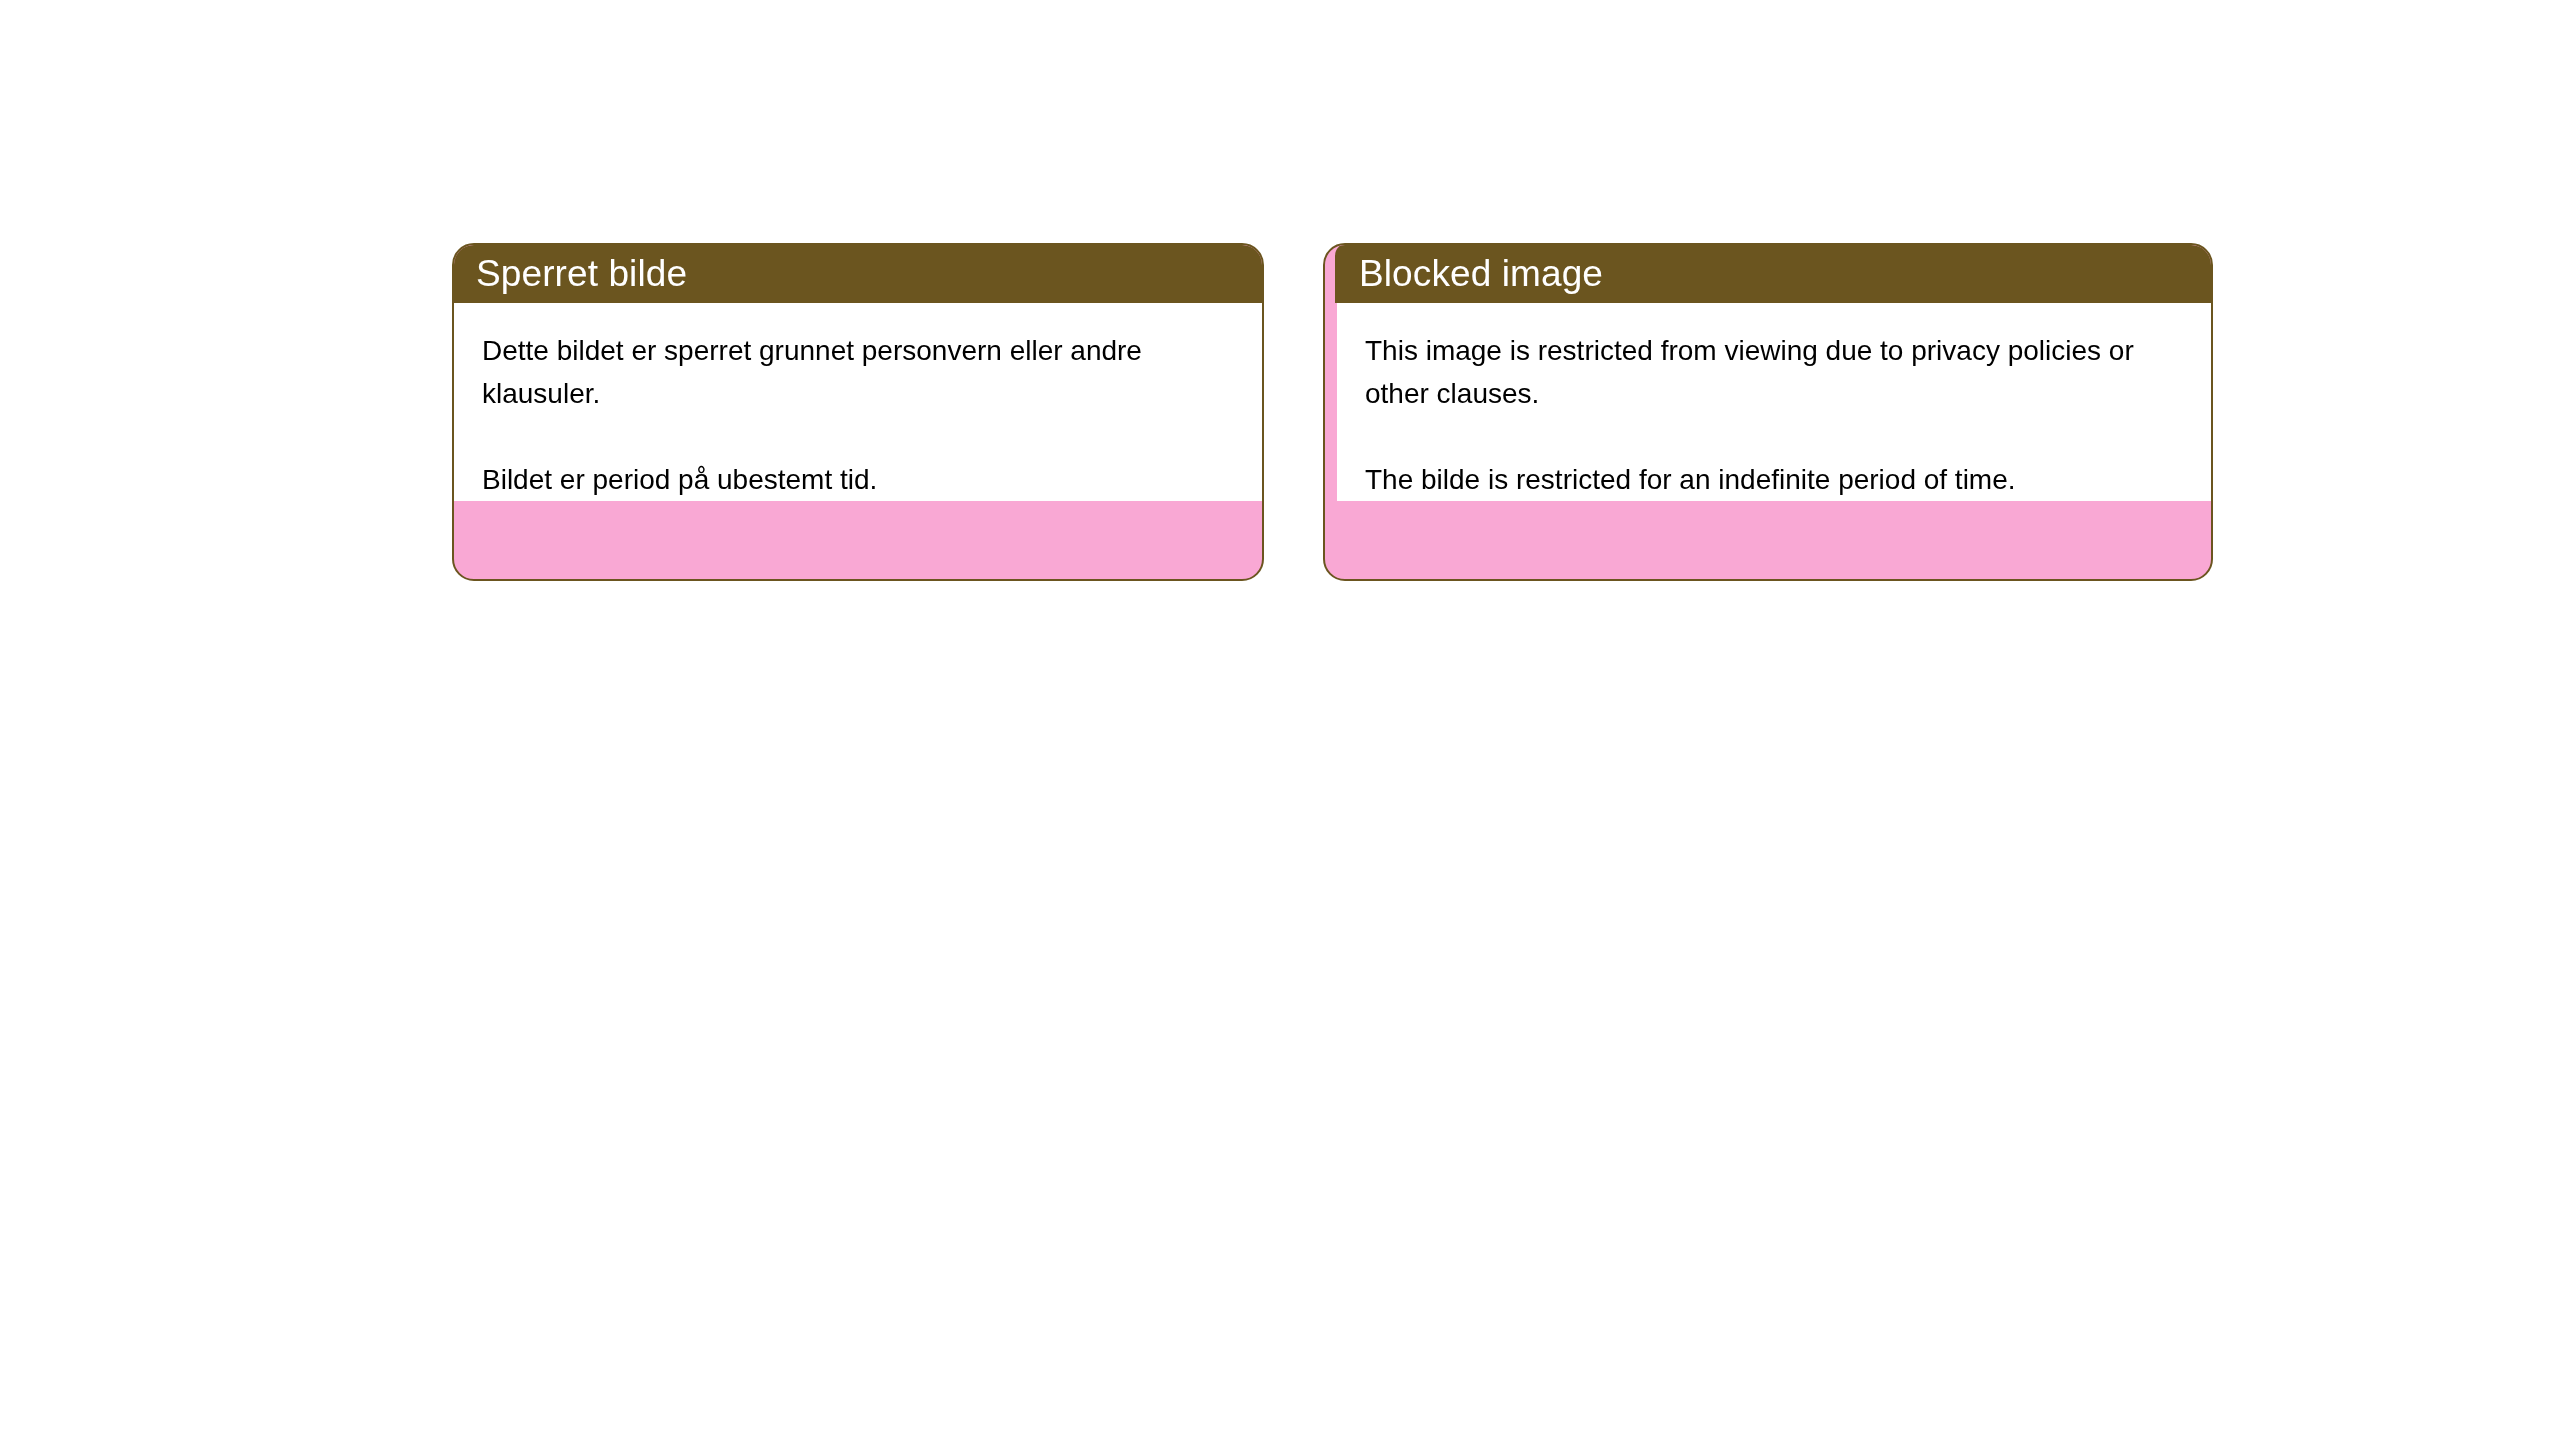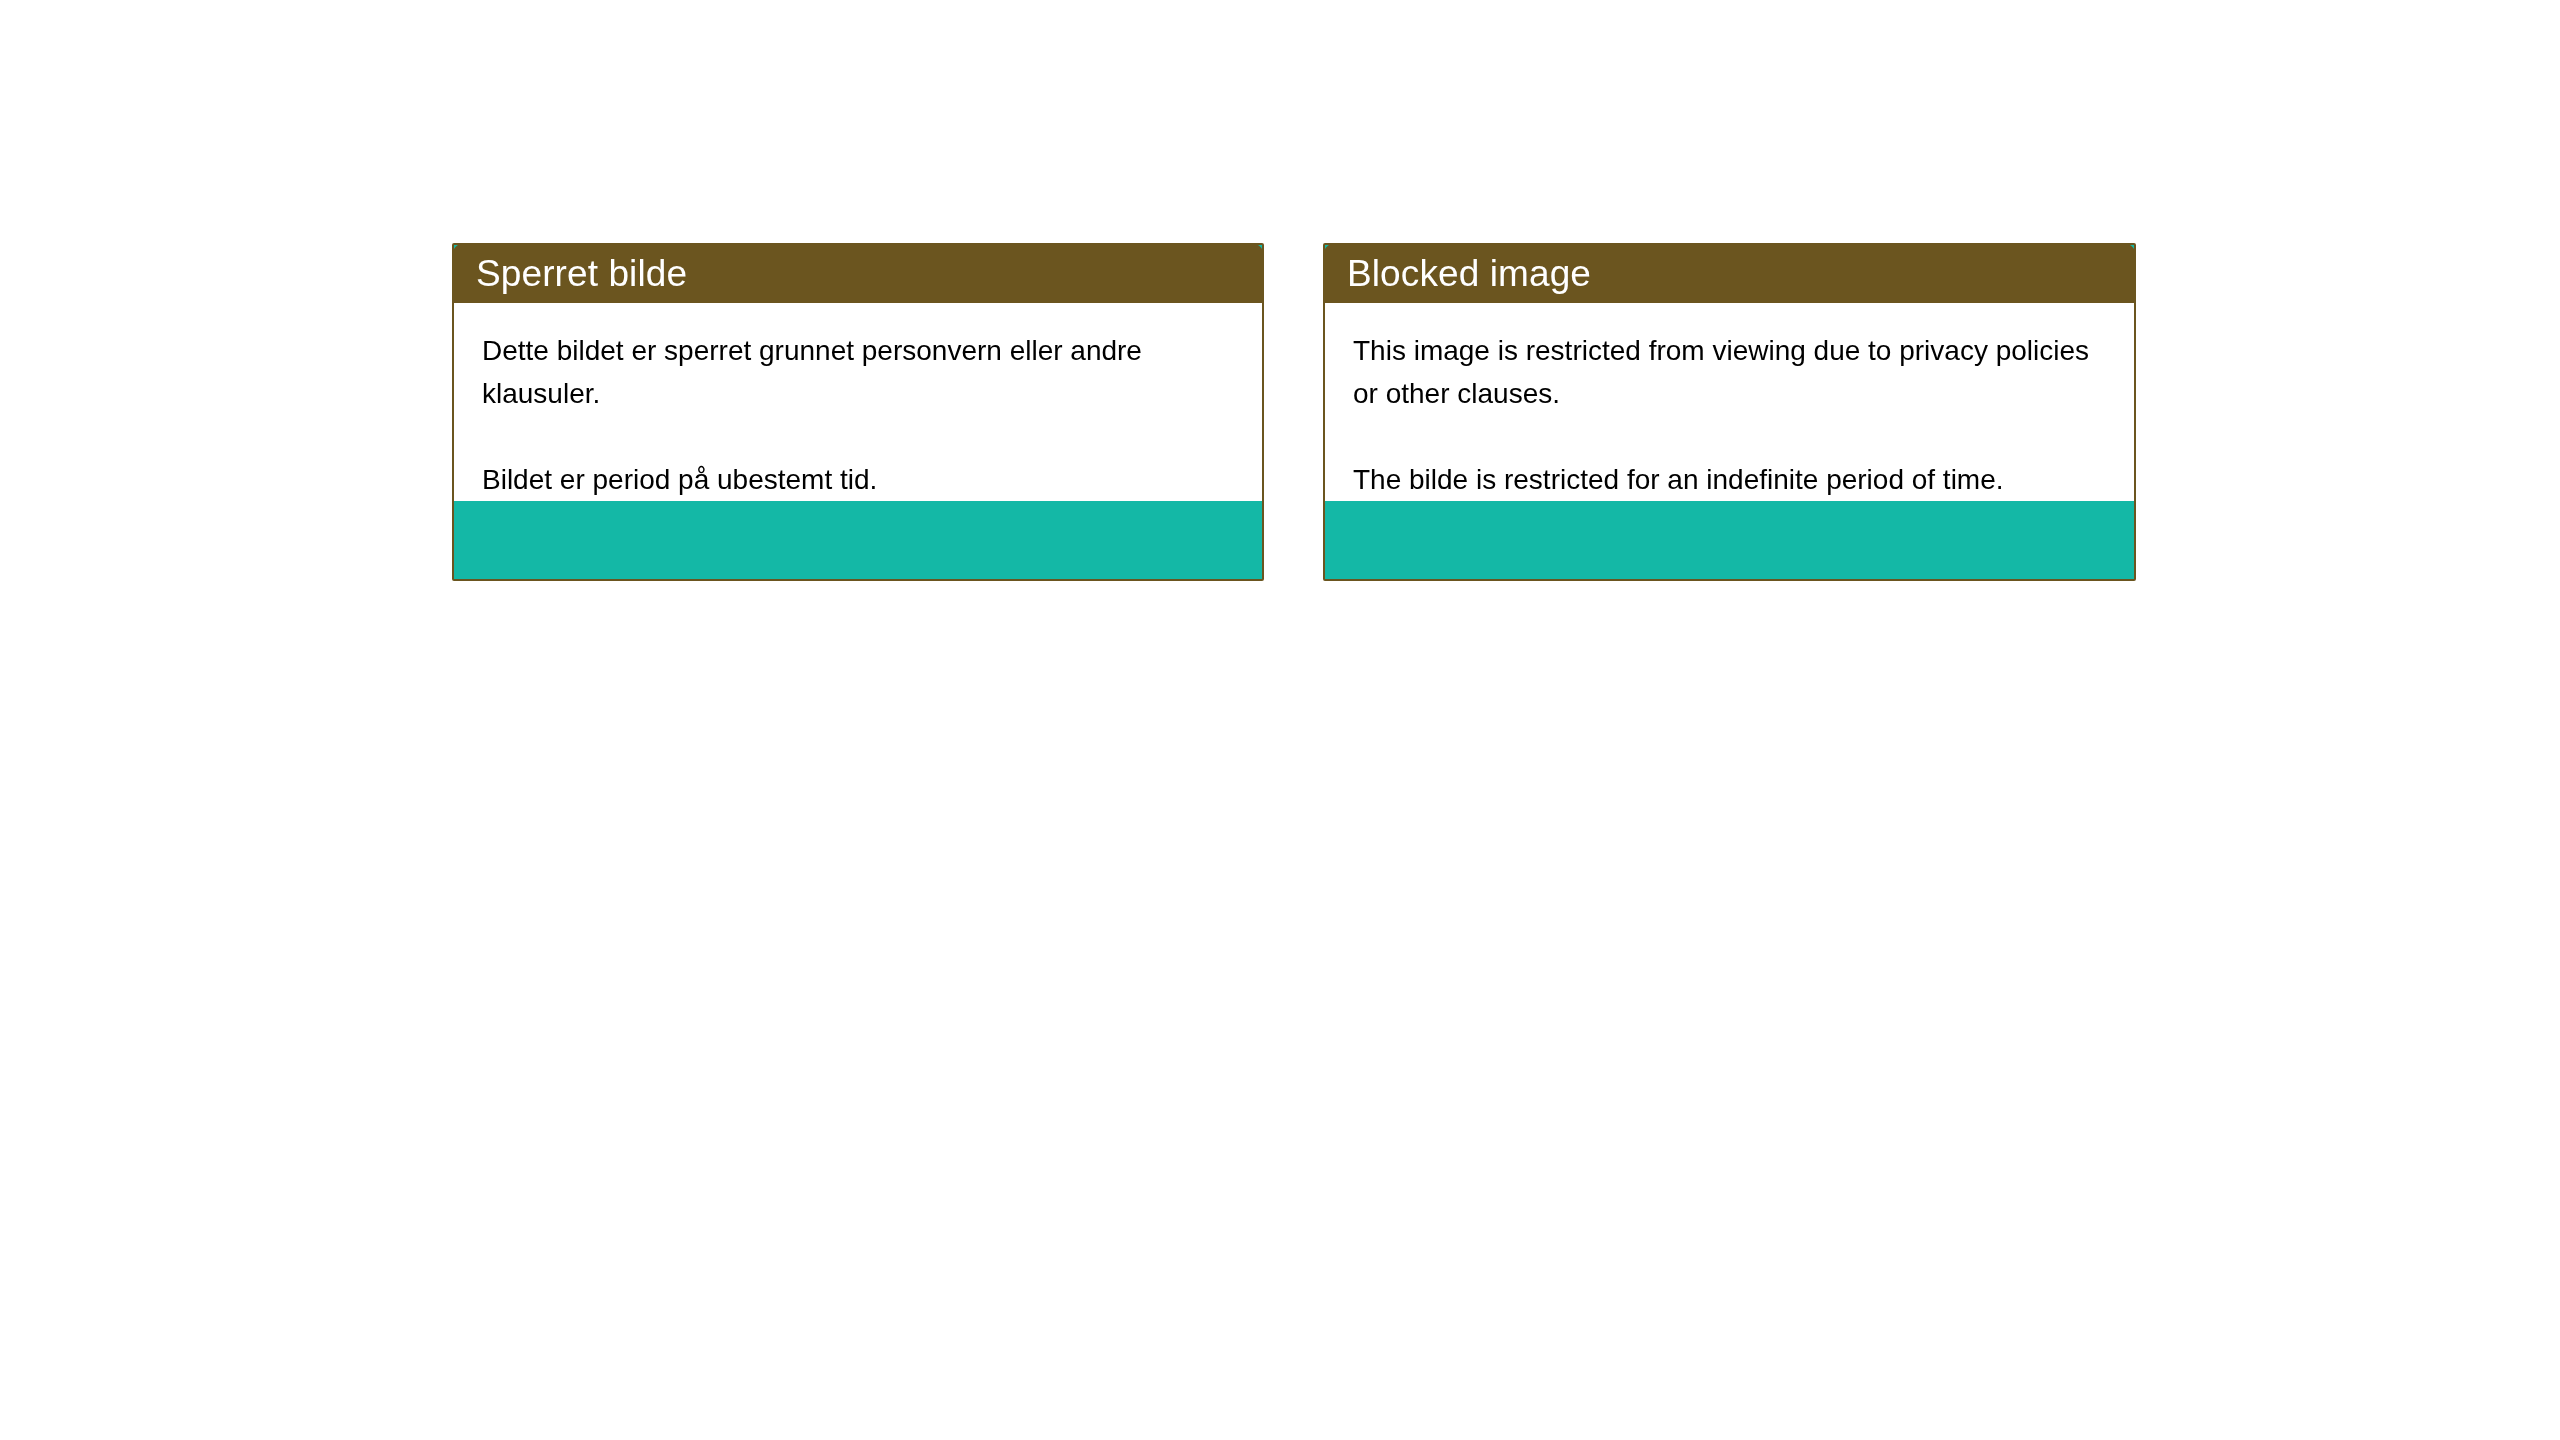--- a/index.html
+++ b/index.html
@@ -19,34 +19,35 @@
     position: relative;
     width: 2560px;
     height: 1440px;
   }
 
   .card {
     position: absolute;
     box-sizing: border-box;
     top: 243px;
     height: 338px;
-    background: #14b8a6;
+    background: #f9a8d4;
     border: 2px solid #6b551f;
-    border-radius: 2px;
+    border-radius: 22px;
     overflow: hidden;
   }
 
   .card-left {
     left: 452px;
     width: 812px;
   }
 
   .card-right {
     left: 1323px;
-    width: 813px;
+    width: 890px;
+    padding-left: 12px;
   }
 
   .card-header {
     box-sizing: border-box;
     height: 60px;
     background: #6b551f;
     display: flex;
     align-items: center;
     padding: 0 0 0 24px;
     margin: -2px -2px 0 -2px;

